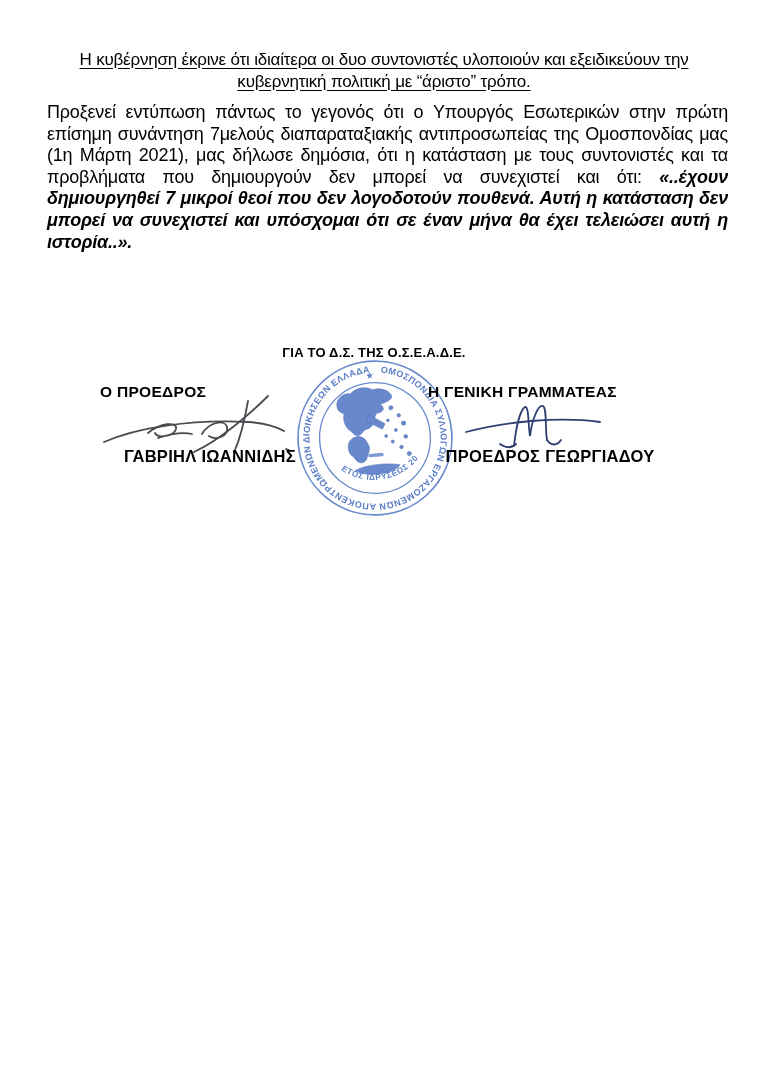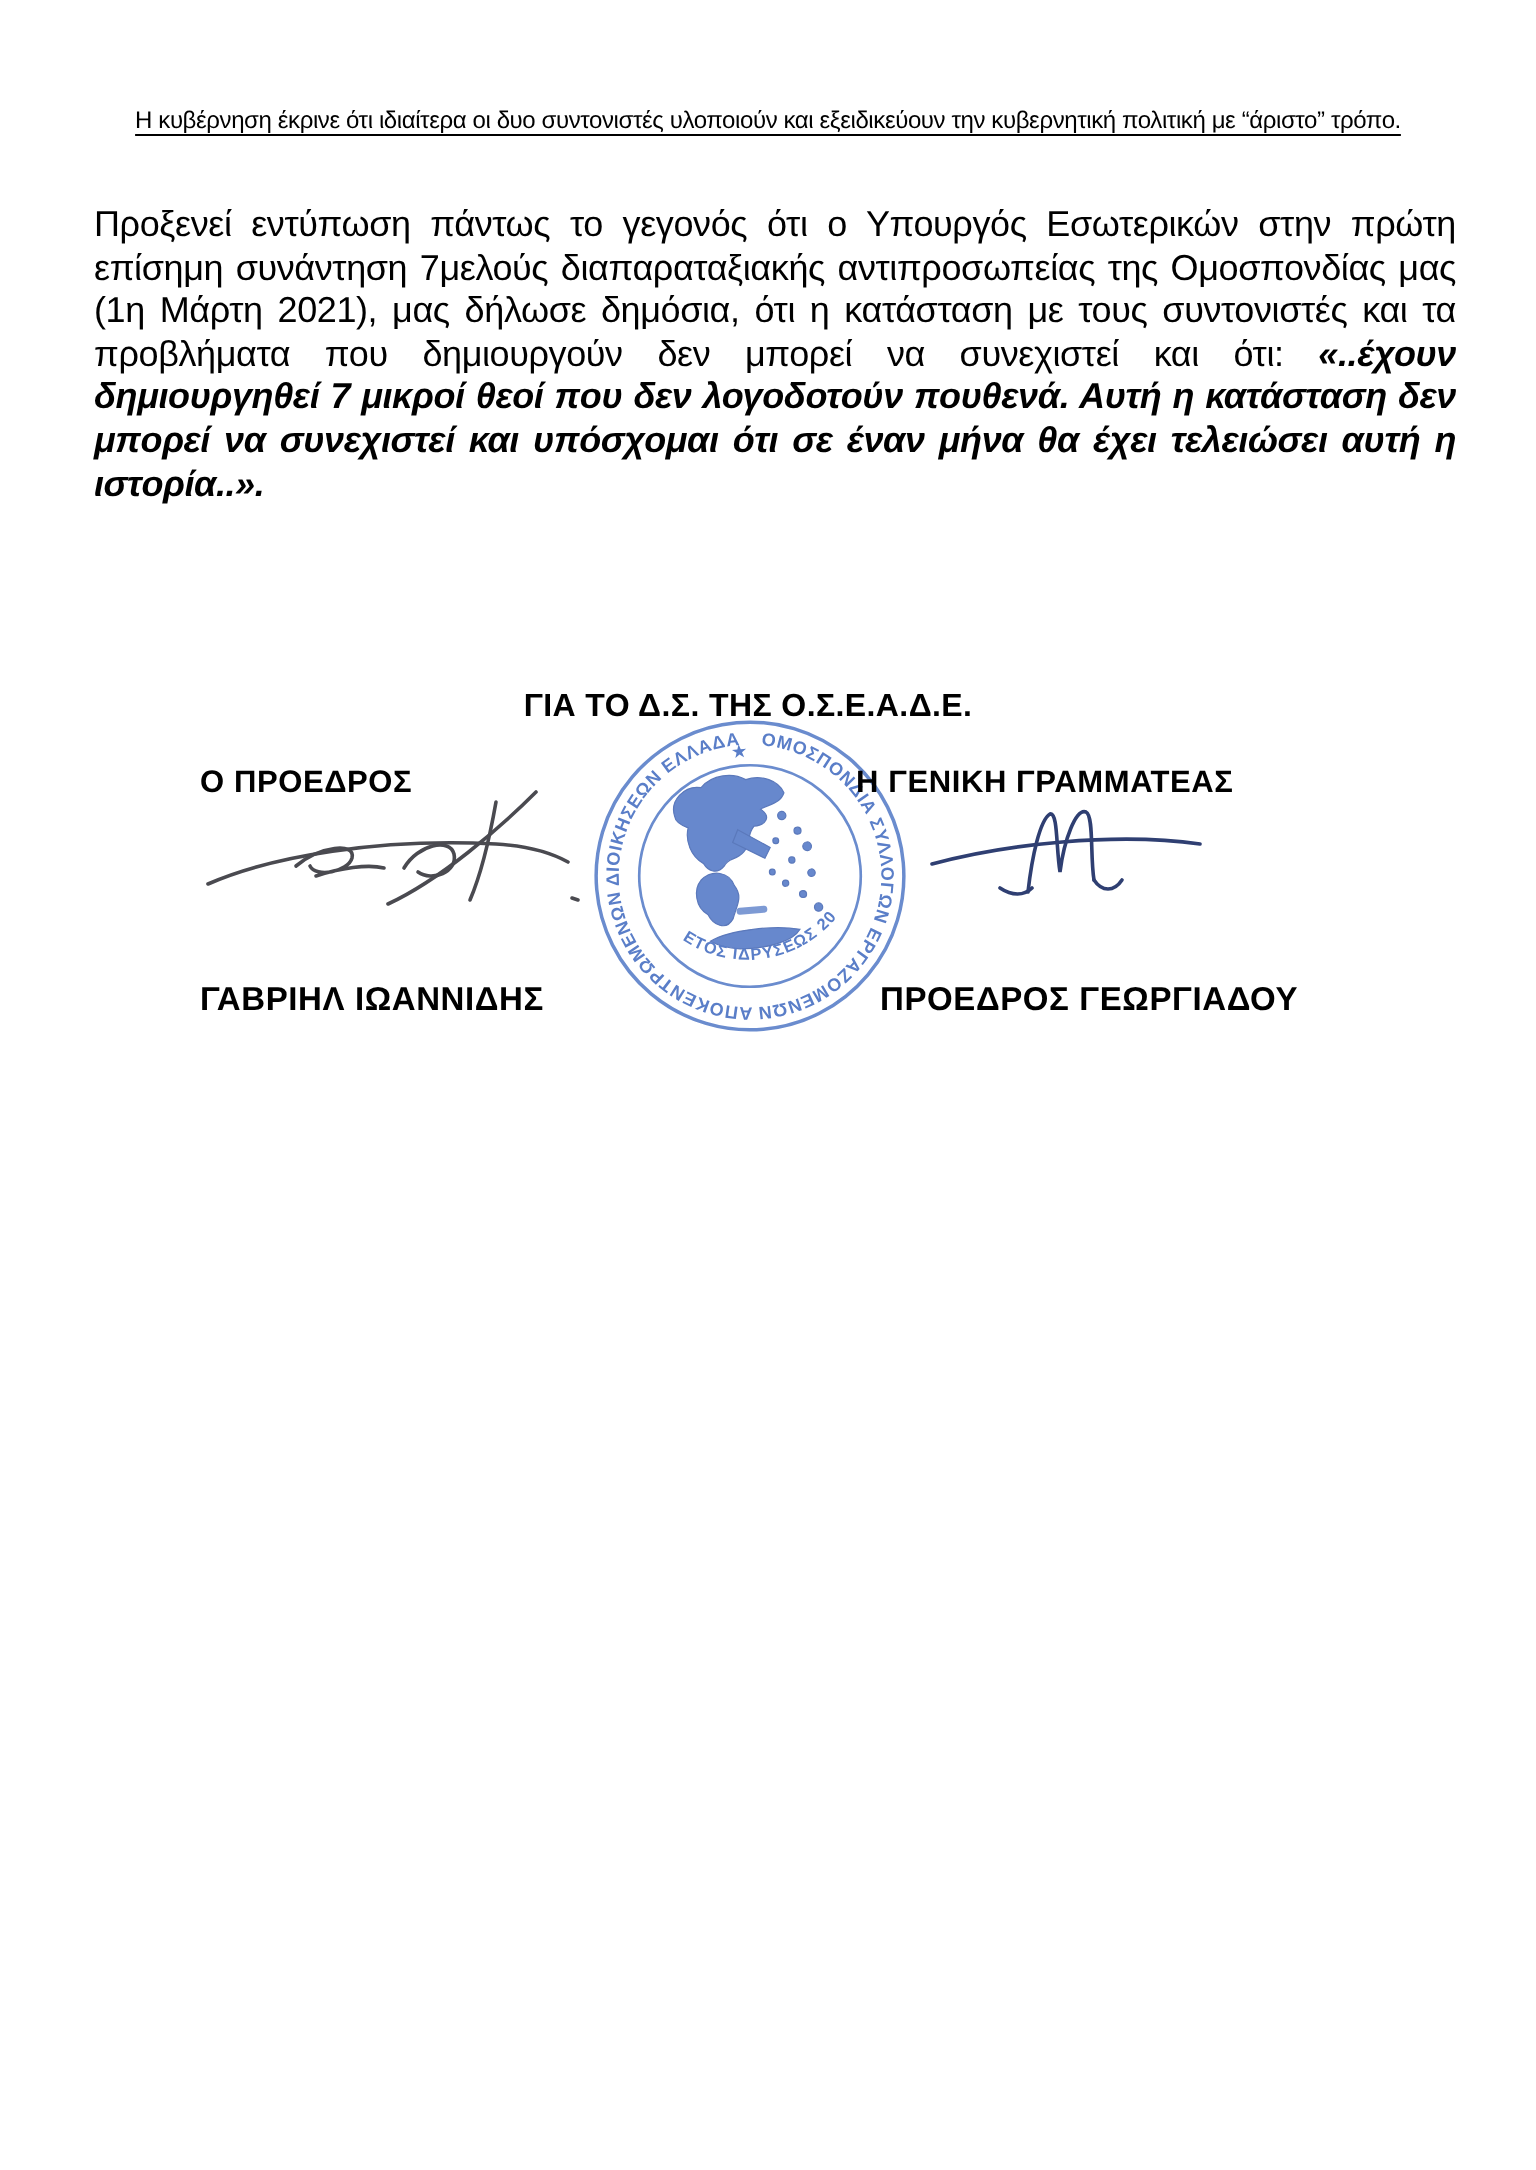--- a/index.html
+++ b/index.html
@@ -6,21 +6,21 @@
   html,body { background:#ffffff; }
   body { font-family:"Liberation Sans", sans-serif; color:#000; }
   .page {
     position:relative;
     width:768px; height:1085px;
     background:#fff;
     overflow:hidden;
   }
   .heading {
     position:absolute; top:49px; left:44px; width:680px;
-    font-size:12px; line-height:22px; text-align:center;
+    font-size:17px; line-height:22px; text-align:center;
     font-weight:400;
     text-decoration:underline;
     text-underline-offset:3px;
     letter-spacing:-0.2px;
   }
   .body-par {
     position:absolute; top:102px; left:47px; width:681px;
     font-size:18px; line-height:21.6px; text-align:justify;
     letter-spacing:-0.2px;
   }
@@ -30,34 +30,34 @@
   .appeal {
     position:absolute; top:256px; left:64px; width:640px;
     font-size:15.5px; line-height:20.5px; text-align:center;
     font-weight:700;
     text-decoration:underline;
     text-underline-offset:3px;
     letter-spacing:-0.1px;
   }
   .board-line {
     position:absolute; top:345px; left:0; width:748px;
-    text-align:center; font-weight:700; font-size:16px;
+    text-align:center; font-weight:700; font-size:13px;
     letter-spacing:0.2px;
   }
   .sig-title {
     position:absolute; top:383px;
     font-weight:700; font-size:15.5px; text-align:left;
     letter-spacing:0.3px; z-index:1;
   }
   .sig-title.left  { left:100px; width:220px; }
   .sig-title.right { left:428px; width:218px; }
   .sig-name {
     position:absolute; top:447px;
-    font-weight:700; font-size:16.5px; text-align:left;
-    letter-spacing:0.3px; z-index:1; white-space:nowrap;margin-top:44px;
+    font-weight:700; font-size:16.5px; text-align:center;
+    letter-spacing:0.3px; z-index:1; white-space:nowrap;
   }
   .sig-name.left  { left:100px; width:220px; }
   .sig-name.right { left:440px; width:220px; }
   .sig-scrawl { position:absolute; z-index:1; }
   .sig-scrawl.left  { left:98px;  top:392px; }
   .sig-scrawl.right { left:458px; top:394px; }
   .stamp {
     position:absolute; left:295px; top:358px;
     width:160px; height:160px;
     z-index:2; opacity:0.93;

